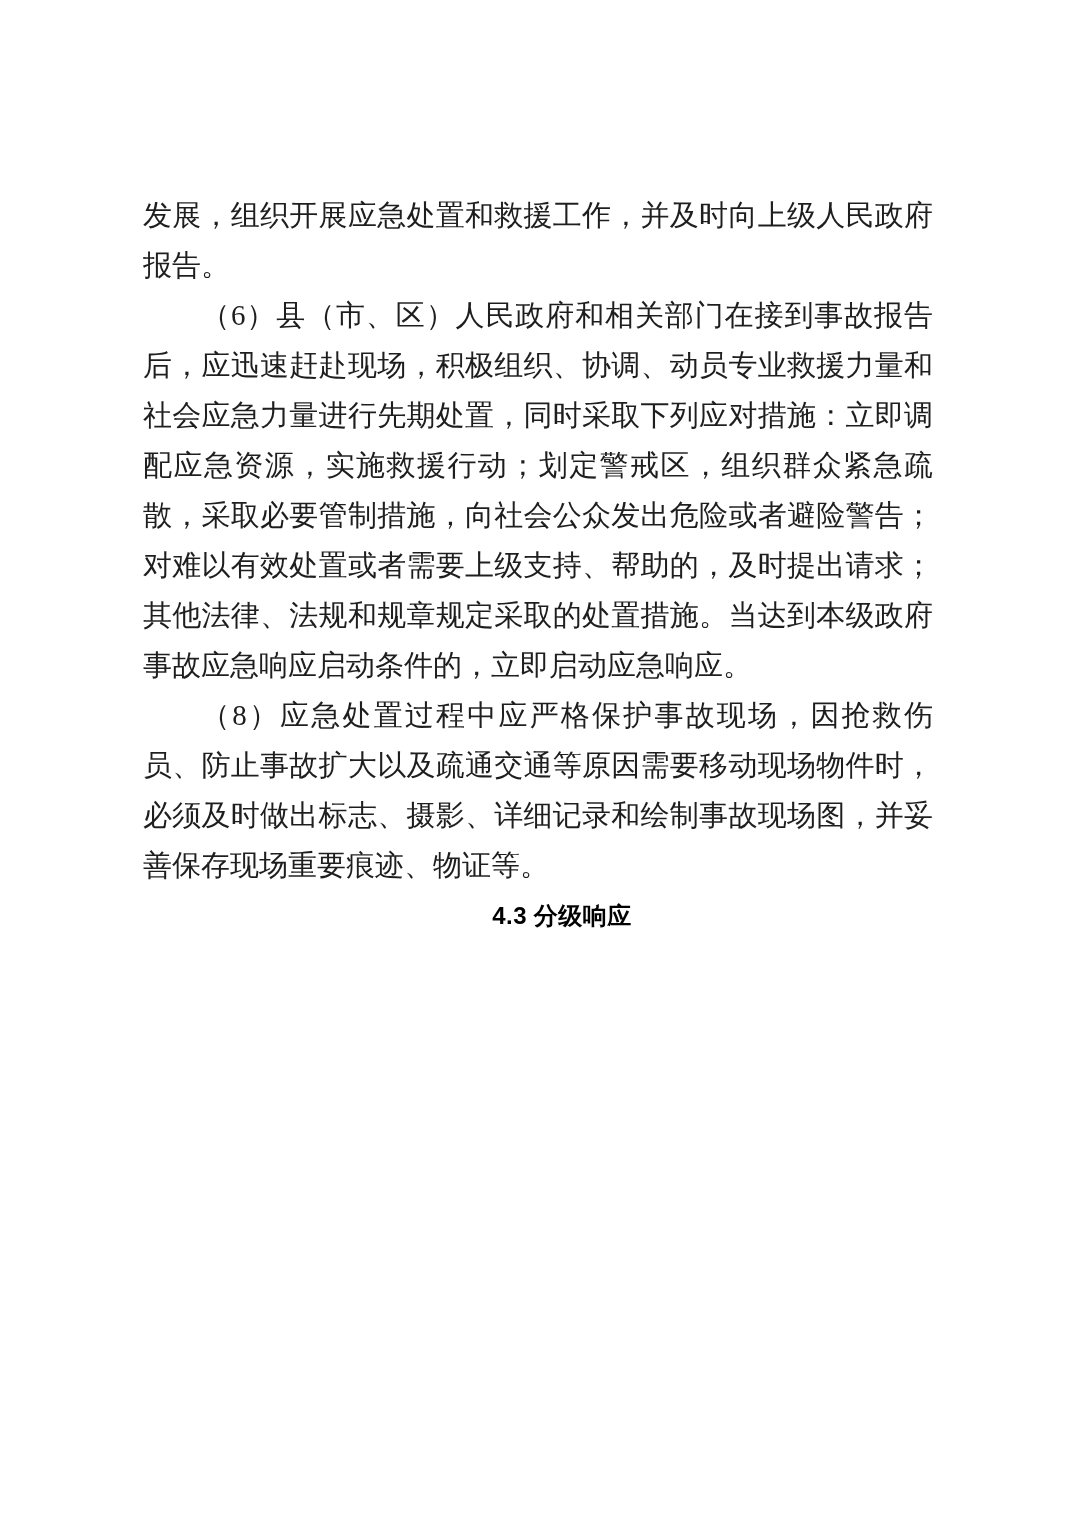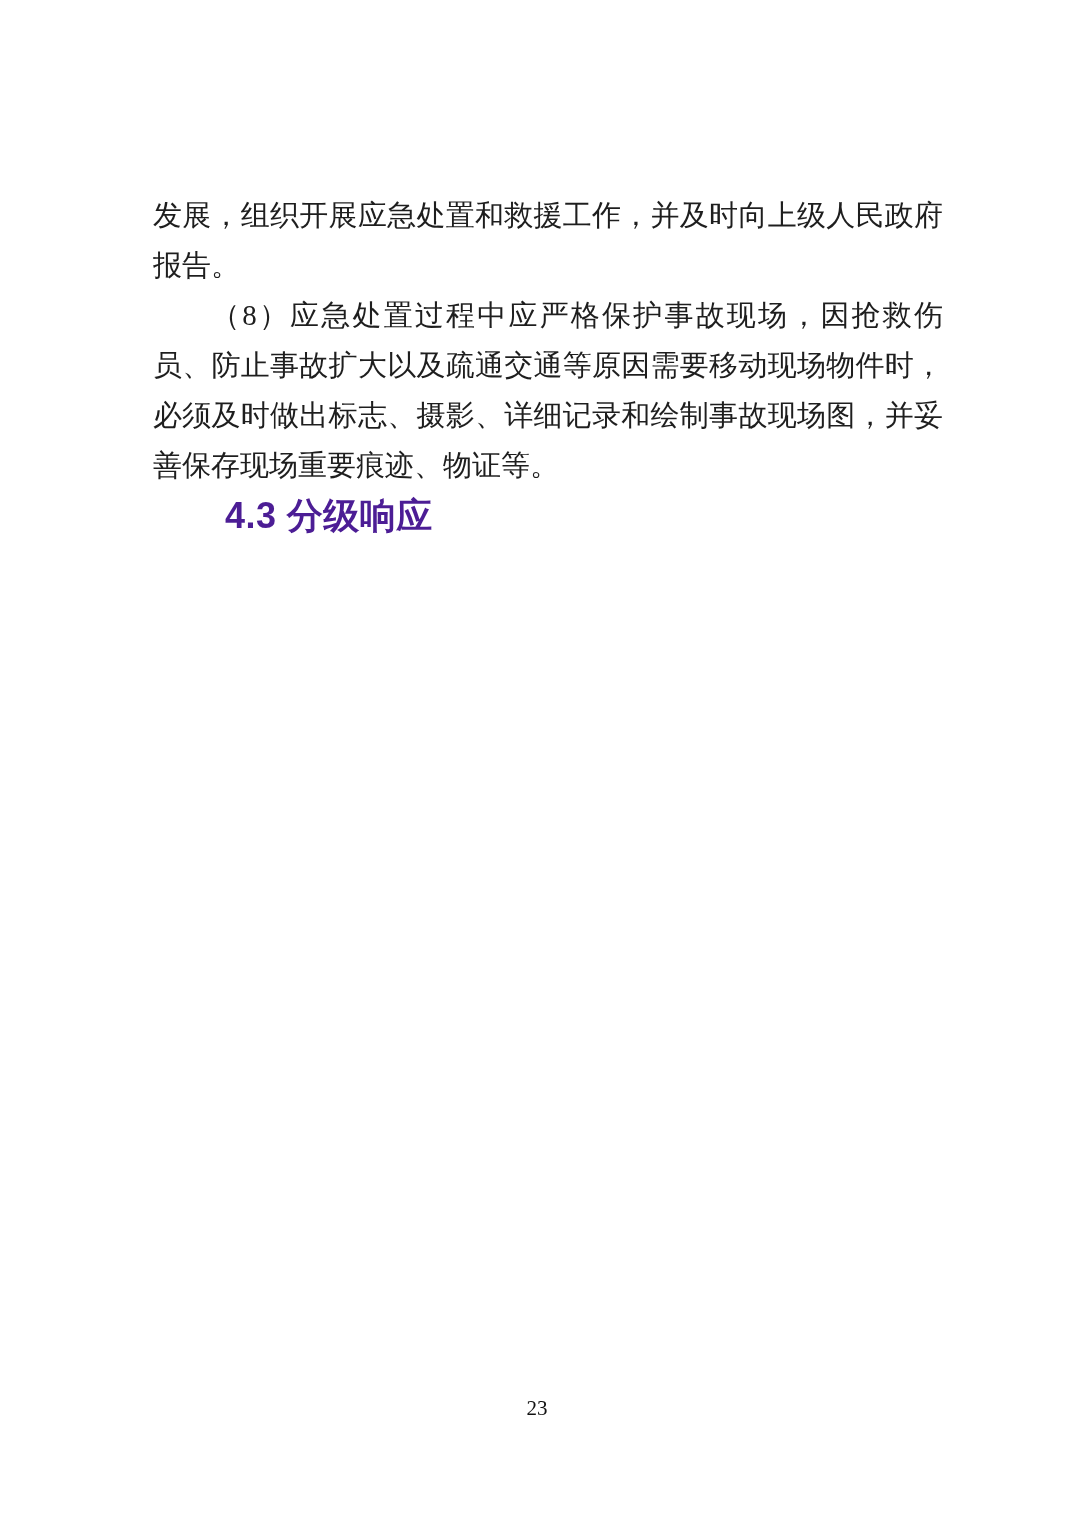--- a/index.html
+++ b/index.html
@@ -14,45 +14,45 @@
     font-family: "Liberation Serif", "DejaVu Serif", serif;
     overflow: hidden;
   }
   .page {
     position: absolute;
     inset: 0;
     background: #ffffff;
   }
   .content {
     position: absolute;
-    left: 153px;
+    left: 143px;
     top: 190px;
     width: 790px;
     font-size: 29px;
     line-height: 50px;
     color: #1e1e1e;
     text-align: justify;
     text-justify: inter-character;
   }
   p.para {
     margin: 0;
     word-break: normal;
   }
   p.para.indent {
     text-indent: 2em;
   }
   h2.heading {
     margin: 0;
     padding-left: 2em;
-    font-size: 36px;
+    font-size: 24px;
     line-height: 51px;
     font-weight: 700;
-    color: #4c1d95;
+    color: #000000;
     font-family: "Liberation Sans", "DejaVu Sans", sans-serif;
-    text-align: left;
+    text-align: center;
     letter-spacing: 0.5px;
   }
   h2.heading .htitle {
     margin-left: 0.28em;
   }
   .footer {
     position: absolute;
     top: 1394px;
     left: 0;
     width: 1074px;
@@ -67,28 +67,26 @@
 </style>
 </head>
 <body>
 
 <div class="page">
 
   <main class="content">
 
     <p class="para">发展，组织开展应急处置和救援工作，并及时向上级人民政府报告。</p>
 
+    <p class="para indent">（6）县（市、区）人民政府和相关部门在接到事故报告后，应迅速赶赴现场，积极组织、协调、动员专业救援力量和社会应急力量进行先期处置，同时采取下列应对措施：立即调配应急资源，实施救援行动；划定警戒区，组织群众紧急疏散，采取必要管制措施，向社会公众发出危险或者避险警告；对难以有效处置或者需要上级支持、帮助的，及时提出请求；其他法律、法规和规章规定采取的处置措施。当达到本级政府事故应急响应启动条件的，立即启动应急响应。</p>
 
     <p class="para indent">（8）应急处置过程中应严格保护事故现场，因抢救伤员、防止事故扩大以及疏通交通等原因需要移动现场物件时，必须及时做出标志、摄影、详细记录和绘制事故现场图，并妥善保存现场重要痕迹、物证等。</p>
 
     <h2 class="heading">
       <span class="hnum">4.3</span><span class="htitle">分级响应</span>
     </h2>
 
 
 
   </main>
 
-  <div class="footer">
-    <span class="pagenum">23</span>
-  </div>
 
 </div>
 
 </body></html>

